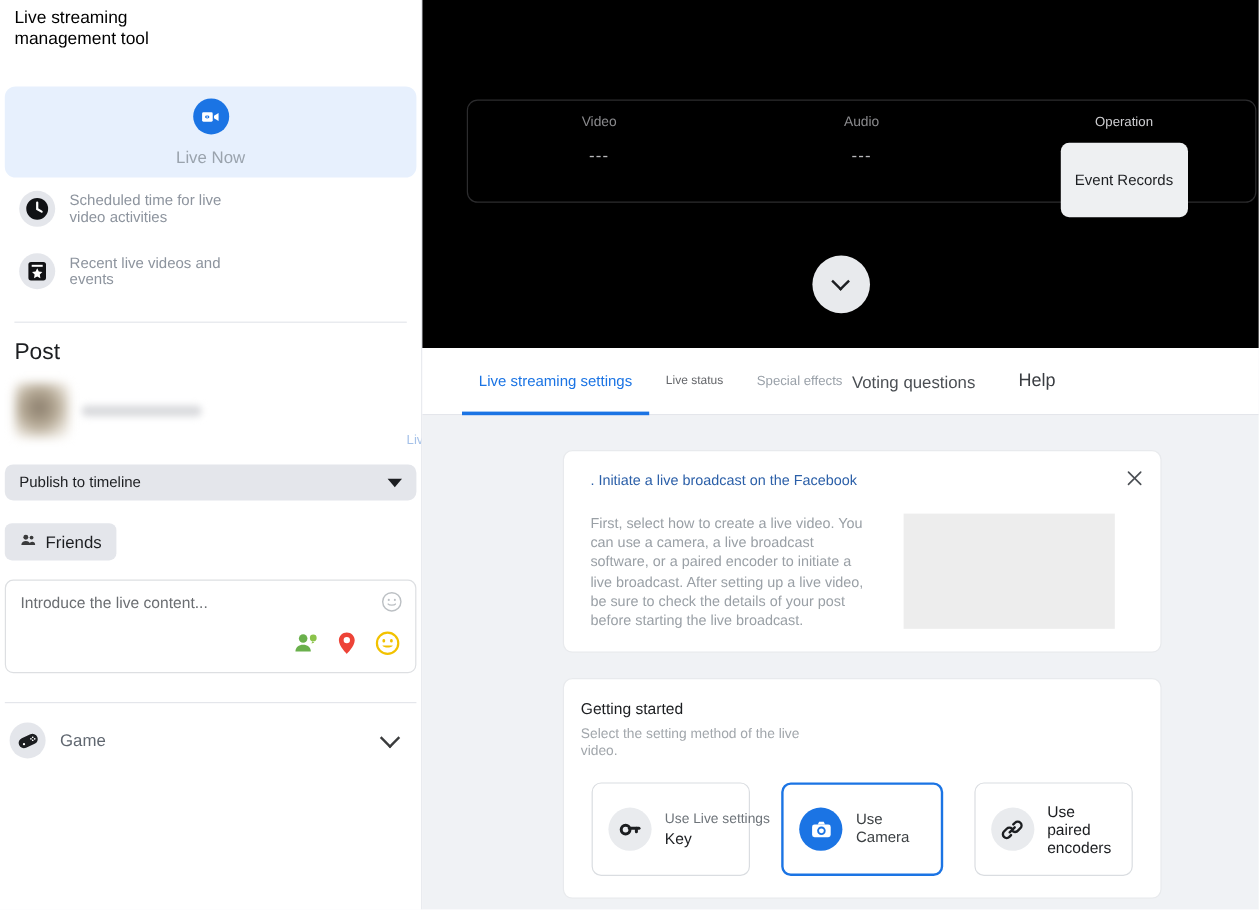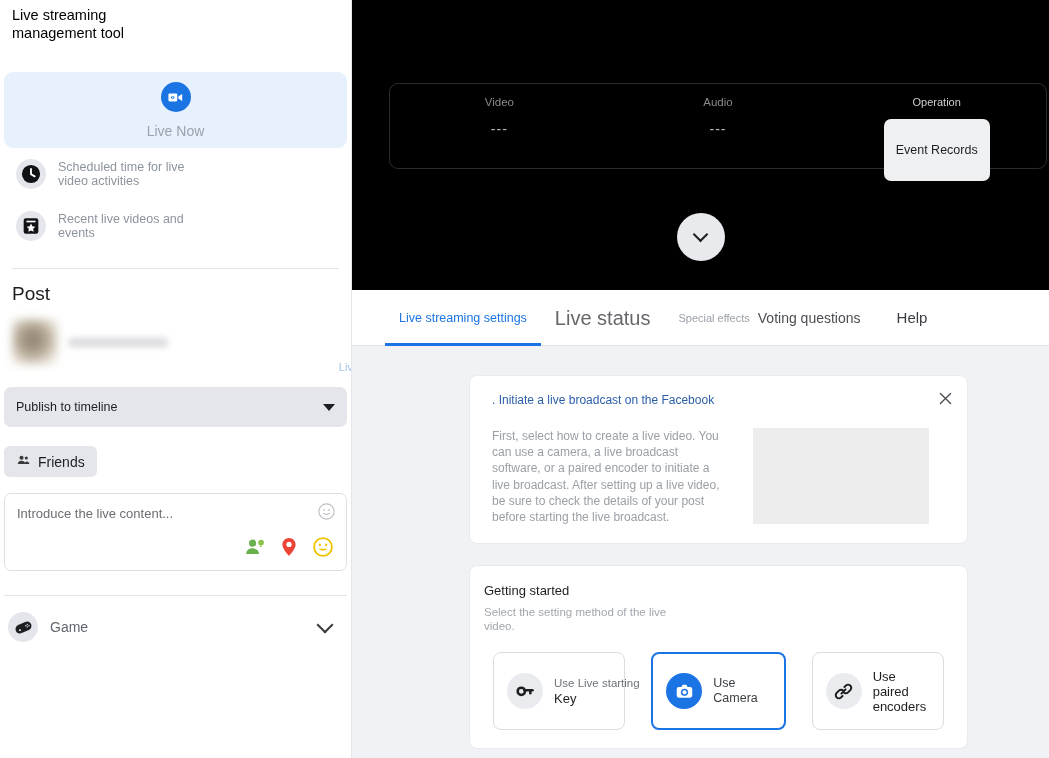--- a/index.html
+++ b/index.html
@@ -58,21 +58,21 @@
     background: #d9dadd; filter: blur(3px);
   }
   .live-tag {
     position: absolute; right: -8px; bottom: -8px;
     font-size: 11px; color: #5b8fd6; opacity: 0.55;
   }
 
   .select-box {
     margin: 22px 4px 0 4px;
     background: #e4e6eb; border-radius: 7px;
-    height: 40px; display: flex; align-items: center; justify-content: space-between;
+    height: 30px; display: flex; align-items: center; justify-content: space-between;
     padding: 0 12px; cursor: pointer;
   }
   .select-box span { font-size: 12.5px; color: #1c1e21; }
   .caret-down {
     width: 0; height: 0;
     border-left: 6px solid transparent; border-right: 6px solid transparent;
     border-top: 7px solid #1c1e21;
   }
 
   .chip {
@@ -167,21 +167,21 @@
   .tab {
     font-size: 12.5px; color: #808b98;
     padding: 0 14px; height: 56px; line-height: 56px;
     cursor: pointer; position: relative; white-space: nowrap;
   }
   .tab.active { color: #1b74e4; }
   .tab.active::after {
     content: ""; position: absolute; left: 0; right: 0; bottom: 0;
     height: 3px; background: #1b74e4;
   }
-  .tab.t-livestatus { font-size: 20px; color: #65676b; }
+  .tab.t-livestatus { font-size: 10px; color: #65676b; }
   .tab.t-special { font-size: 11px; color: #9aa1a9; padding-right: 4px; }
   .tab.t-voting { font-size: 14px; color: #4b4f54; padding-left: 4px; }
   .tab.t-help { font-size: 15px; color: #3a3d42; padding-left: 22px; }
 
   .content { padding: 29px 0 0 0; }
 
   .card {
     background: #ffffff; border-radius: 8px;
     margin: 0 81px 0 117px;
     border: 1px solid #e8eaed;
@@ -409,21 +409,21 @@
 
           <div class="opt">
             <span class="opt-icon">
               <svg width="20" height="20" viewBox="0 0 24 24" aria-hidden="true">
                 <circle cx="7.6" cy="12.4" r="4.4" fill="none" stroke="#1c1e21" stroke-width="3"></circle>
                 <path d="M11.4 11 L21 11" stroke="#1c1e21" stroke-width="3" stroke-linecap="round"></path>
                 <path d="M18.4 11 L18.4 14.6" stroke="#1c1e21" stroke-width="3" stroke-linecap="round"></path>
               </svg>
             </span>
             <span class="opt-label">
-              <span class="sub">Use Live starting</span>
+              <span class="sub">Use Live settings</span>
               <span class="main-t">Key</span>
             </span>
           </div>
 
           <div class="opt selected cam">
             <span class="opt-icon">
               <svg width="19" height="19" viewBox="0 0 24 24" aria-hidden="true">
                 <rect x="2.2" y="6.4" width="19.6" height="13.4" rx="2.6" fill="#fff"></rect>
                 <path d="M8.2 6.4 L9.6 3.6 L14.4 3.6 L15.8 6.4 Z" fill="#fff"></path>
                 <circle cx="12" cy="13.1" r="4.5" fill="#1b74e4"></circle>

